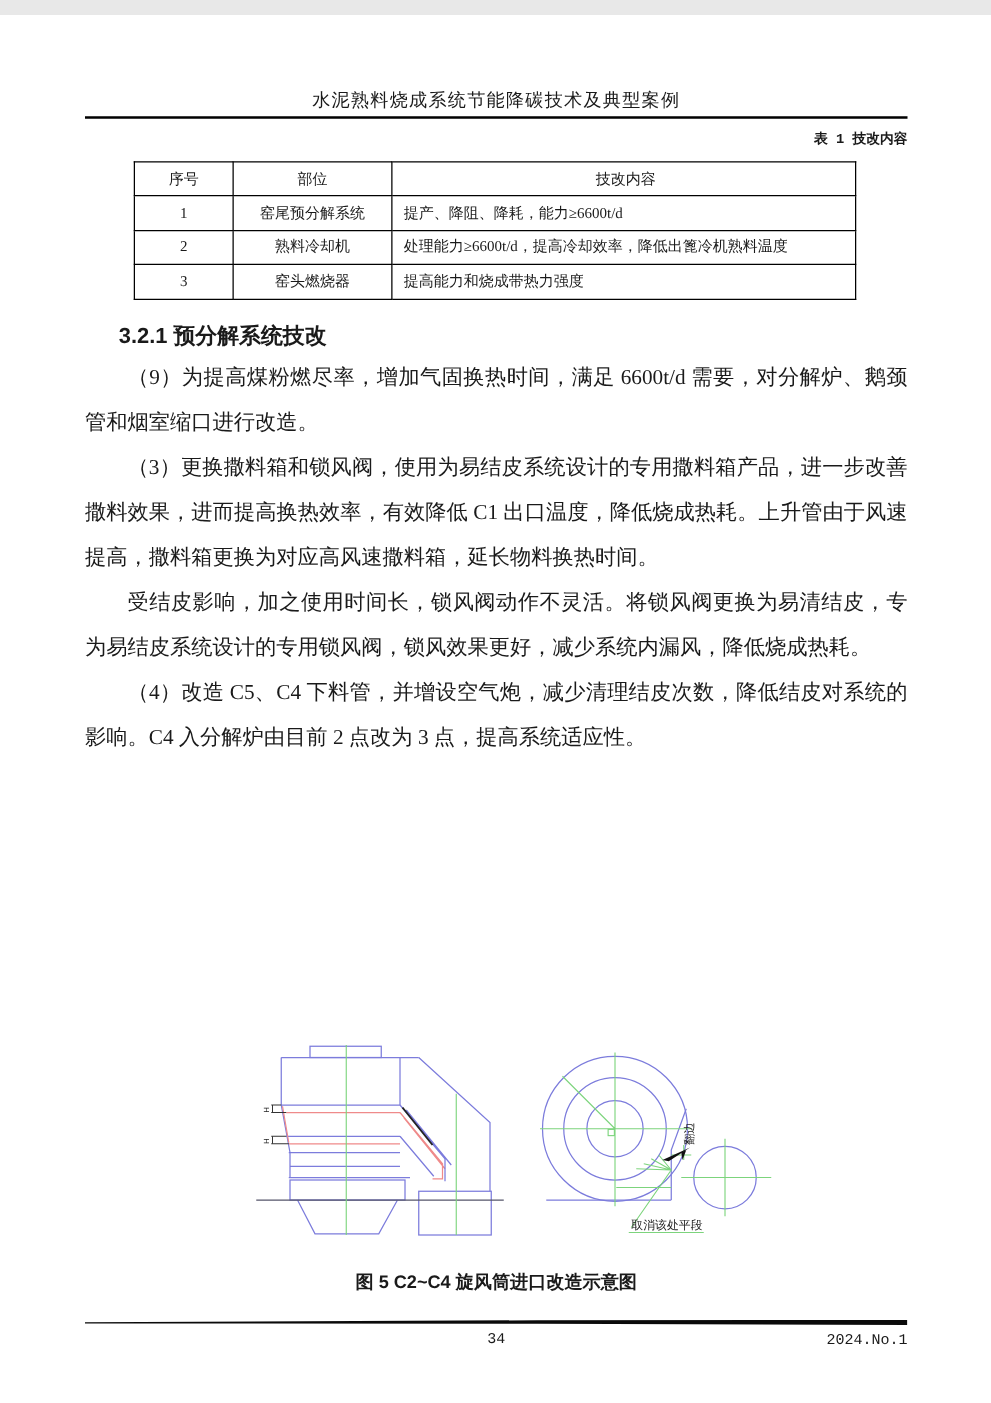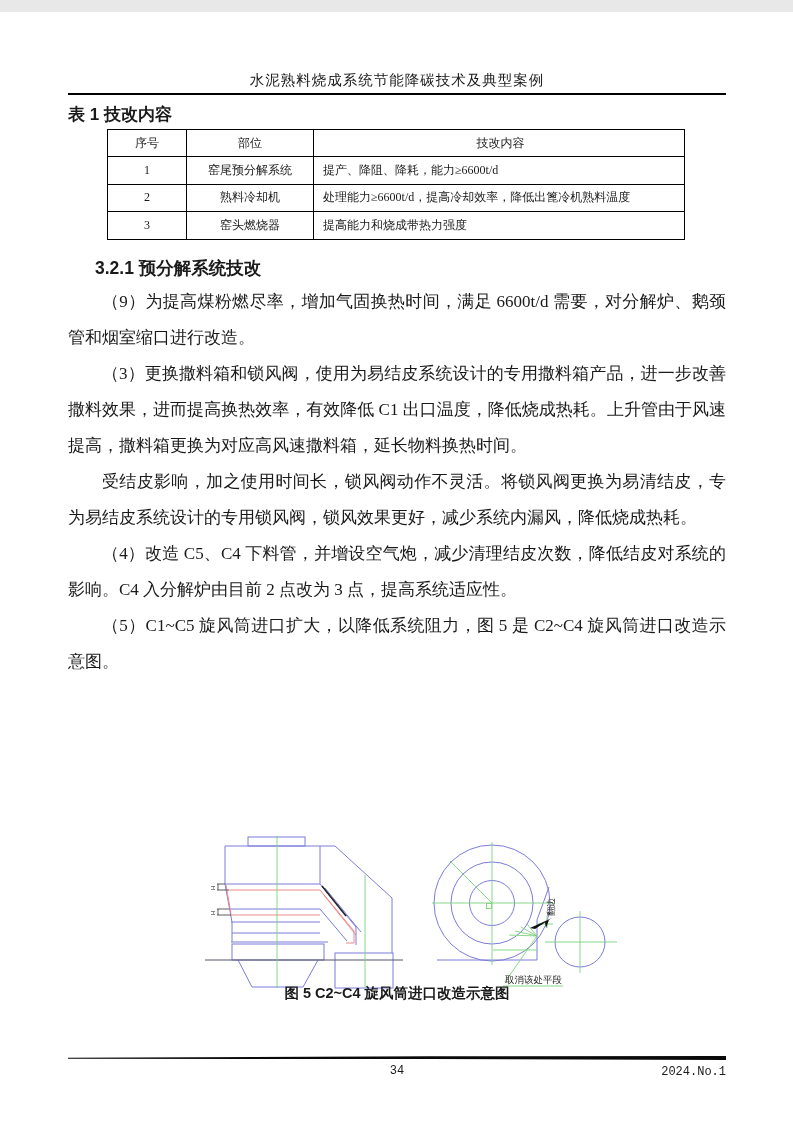--- a/index.html
+++ b/index.html
@@ -10,23 +10,23 @@
   }
   .journal-title{
     position:absolute;top:59px;left:68px;width:658px;
     text-align:center;font-size:14.5px;letter-spacing:1px;
   }
   .header-rule{
     position:absolute;top:81px;left:68px;width:658px;height:0;
     border-top:2px solid #000;
   }
   .table-caption{
-    position:absolute;top:91px;left:68px;width:658px;text-align:left;
-    font-family:Liberation Sans, sans-serif;
-    font-weight:700;font-size:17px;
+    position:absolute;top:91px;left:68px;width:658px;text-align:right;
+    font-family:Liberation Mono, monospace;
+    font-weight:700;font-size:11px;
   }
   table.mod-table{
     position:absolute;top:117px;left:107px;width:578px;
     border-collapse:collapse;table-layout:fixed;
     font-size:12px;
   }
   table.mod-table td,table.mod-table th{
     border:1.4px solid #000;height:26.4px;padding:0 6px;
     font-weight:400;overflow:hidden;white-space:nowrap;
   }
@@ -39,21 +39,21 @@
     font-family:"Liberation Sans","DejaVu Sans",sans-serif;
     font-weight:700;font-size:17.5px;
   }
   .body-text{
     position:absolute;top:272px;left:68px;width:658px;
     font-size:17px;line-height:36px;text-align:justify;
   }
   .body-text p{margin:0;text-indent:2em;}
   .figure-wrap{position:absolute;top:820px;left:185px;width:460px;height:172px;}
   .figure-caption{
-    position:absolute;top:972px;left:68px;width:658px;text-align:center;
+    position:absolute;top:1004px;left:68px;width:658px;text-align:center;
     font-family:"Liberation Sans","DejaVu Sans",sans-serif;
     font-weight:700;font-size:14.5px;
   }
   .footer-rule{
     position:absolute;top:1044px;left:68px;width:658px;height:4px;background:#0a0a0a;
     clip-path:polygon(0 45%, 55% 5%, 100% 0, 100% 100%, 55% 75%, 0 70%);
   }
   .footer-row{
     position:absolute;top:1052px;left:68px;width:658px;height:18px;
     font-size:12px;
@@ -105,21 +105,20 @@
     </tbody>
   </table>
 
   <div class="section-heading">3.2.1 预分解系统技改</div>
 
   <div class="body-text">
     <p>（9）为提高煤粉燃尽率，增加气固换热时间，满足 6600t/d 需要，对分解炉、鹅颈管和烟室缩口进行改造。</p>
     <p>（3）更换撒料箱和锁风阀，使用为易结皮系统设计的专用撒料箱产品，进一步改善撒料效果，进而提高换热效率，有效降低 C1 出口温度，降低烧成热耗。上升管由于风速提高，撒料箱更换为对应高风速撒料箱，延长物料换热时间。</p>
     <p>受结皮影响，加之使用时间长，锁风阀动作不灵活。将锁风阀更换为易清结皮，专为易结皮系统设计的专用锁风阀，锁风效果更好，减少系统内漏风，降低烧成热耗。</p>
     <p>（4）改造 C5、C4 下料管，并增设空气炮，减少清理结皮次数，降低结皮对系统的影响。C4 入分解炉由目前 2 点改为 3 点，提高系统适应性。</p>
-    <p>（5）C1~C5 旋风筒进口扩大，以降低系统阻力，图 5 是 C2~C4 旋风筒进口改造示意图。</p>
   </div>
 
   <div class="figure-wrap">
     <svg viewBox="0 0 460 172" width="460" height="172">
 
       <g>
 
         <rect class="ln-b" x="63" y="5" width="57" height="9"></rect>
 
         <path class="ln-b" d="M40,14 H150 M40,14 V52 M135,14 V52"></path>

